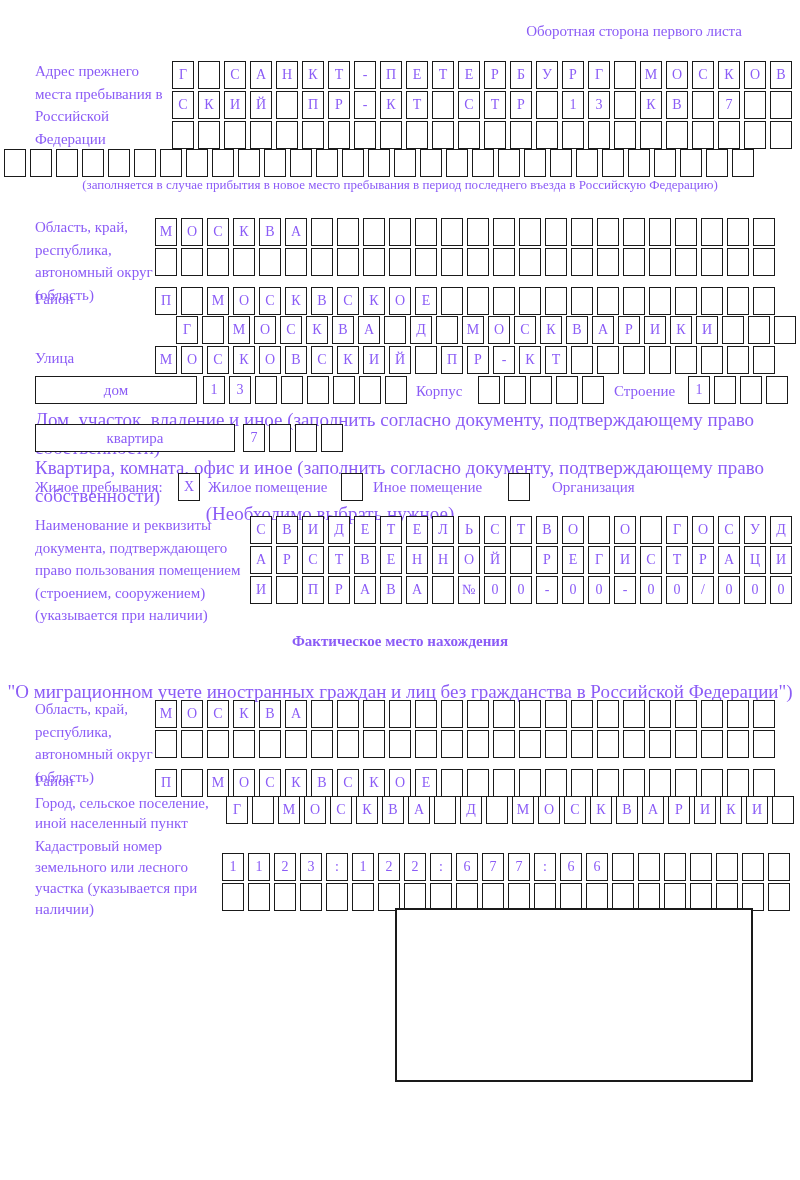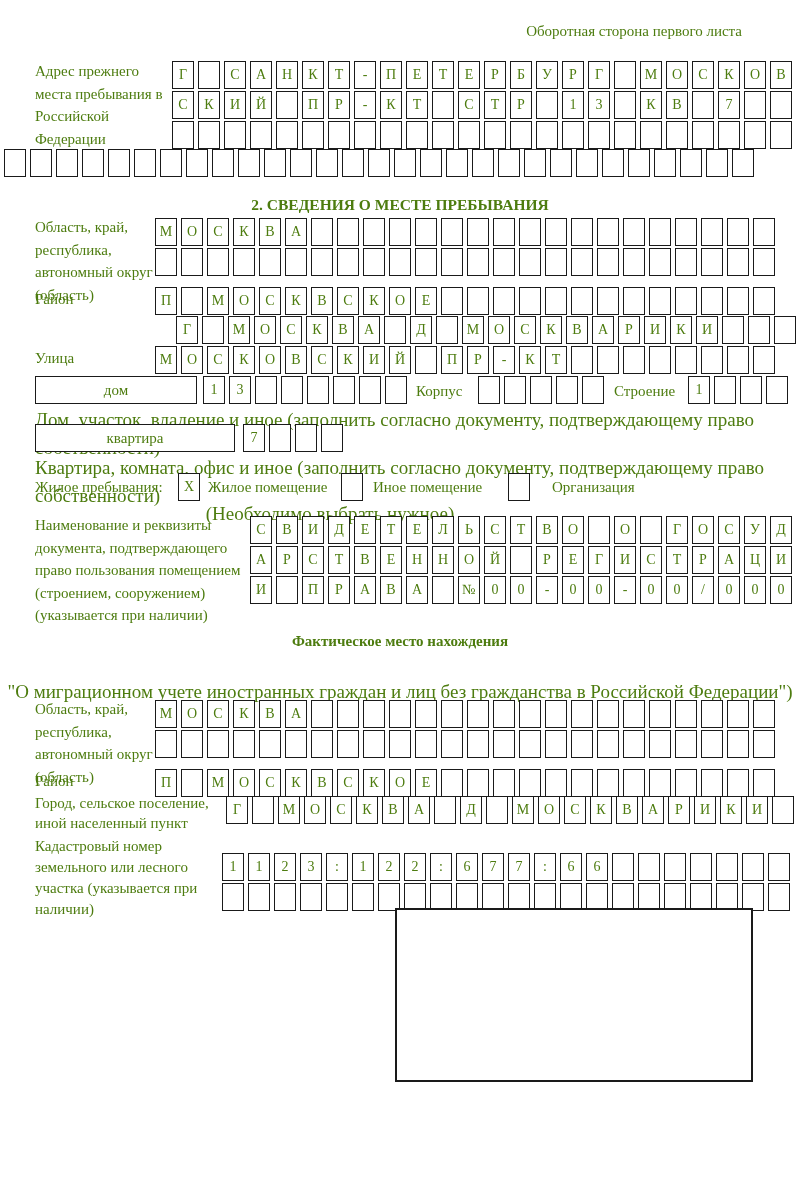--- a/index.html
+++ b/index.html
@@ -1,18 +1,18 @@
 <!DOCTYPE html>
 <html><head>
 <meta charset="utf-8">
 <style>
   html,body{margin:0;padding:0;background:#fff;}
   #page{
     position:relative;width:800px;height:1180px;background:#fff;
-    font-family:"Liberation Serif","DejaVu Serif",serif;color:#4d7c0f;
+    font-family:"Liberation Serif","DejaVu Serif",serif;color:#8b5cf6;
     overflow:hidden;
   }
   .abs{position:absolute;}
   .lbl{font-size:15px;line-height:1.5;}
   .note{font-size:13px;line-height:1.4;}
   .note-md{font-size:19px;line-height:1.45;}
   .ttl{font-size:15.5px;font-weight:bold;text-align:center;width:800px;left:0;}
   .center{text-align:center;}
   .boxrow{display:flex;gap:4px;}
   .cell{
@@ -136,22 +136,22 @@
       <span class="cell"></span>
       <span class="cell"></span>
       <span class="cell"></span>
       <span class="cell"></span>
       <span class="cell"></span>
       <span class="cell"></span>
       <span class="cell"></span>
       <span class="cell"></span>
       <span class="cell"></span>
     </div>
-
-  <div class="abs ttl" style="top:196px;">2. СВЕДЕНИЯ О МЕСТЕ ПРЕБЫВАНИЯ</div>
+  <div class="abs note center" style="left:0;top:176px;width:800px;">(заполняется в случае прибытия в новое место пребывания в период последнего въезда в Российскую Федерацию)</div>
+
 
   <div class="abs lbl" style="left:35px;top:216px;width:122px;">Область, край, республика, автономный округ (область)</div>
   <div class="abs boxrow" style="left:155px;top:218px;">
       <span class="cell">М</span>
       <span class="cell">О</span>
       <span class="cell">С</span>
       <span class="cell">К</span>
       <span class="cell">В</span>
       <span class="cell">А</span>
       <span class="cell"></span>

